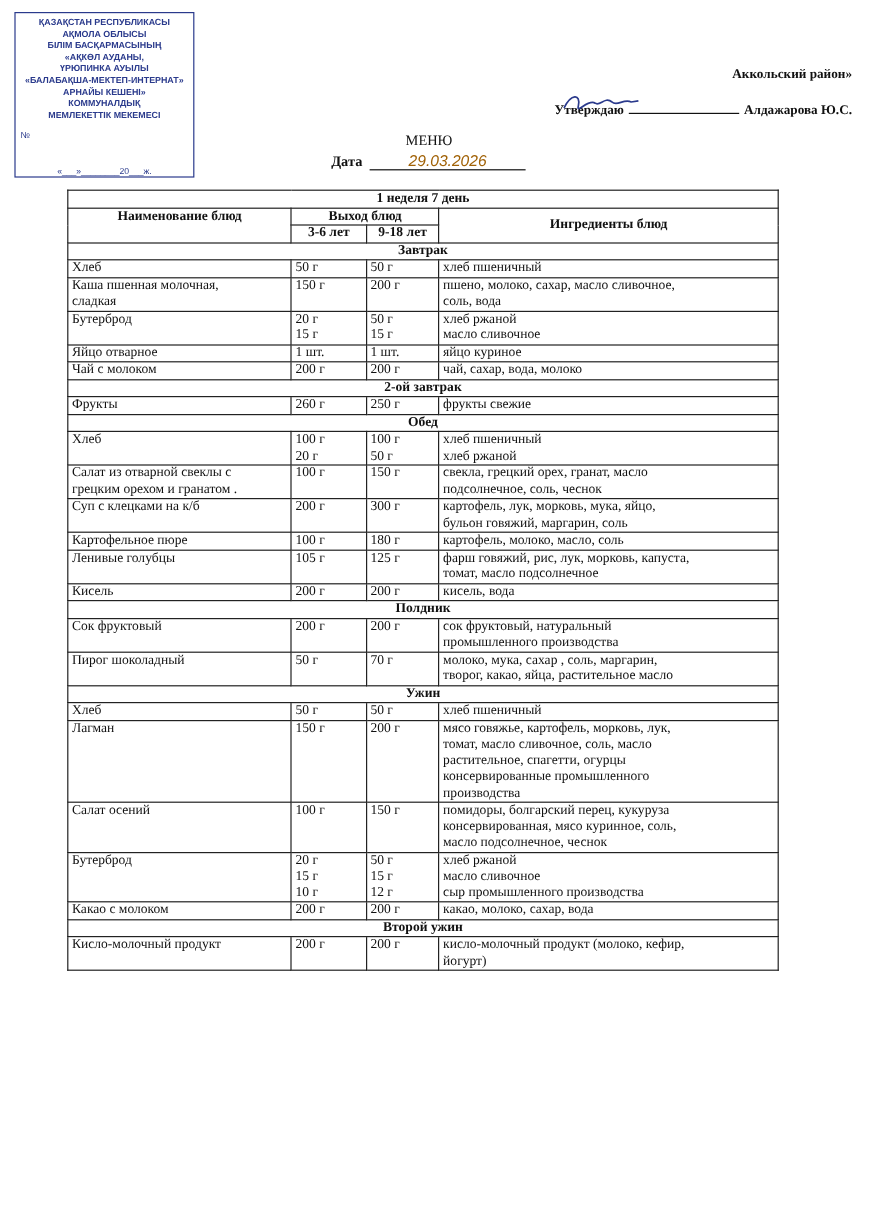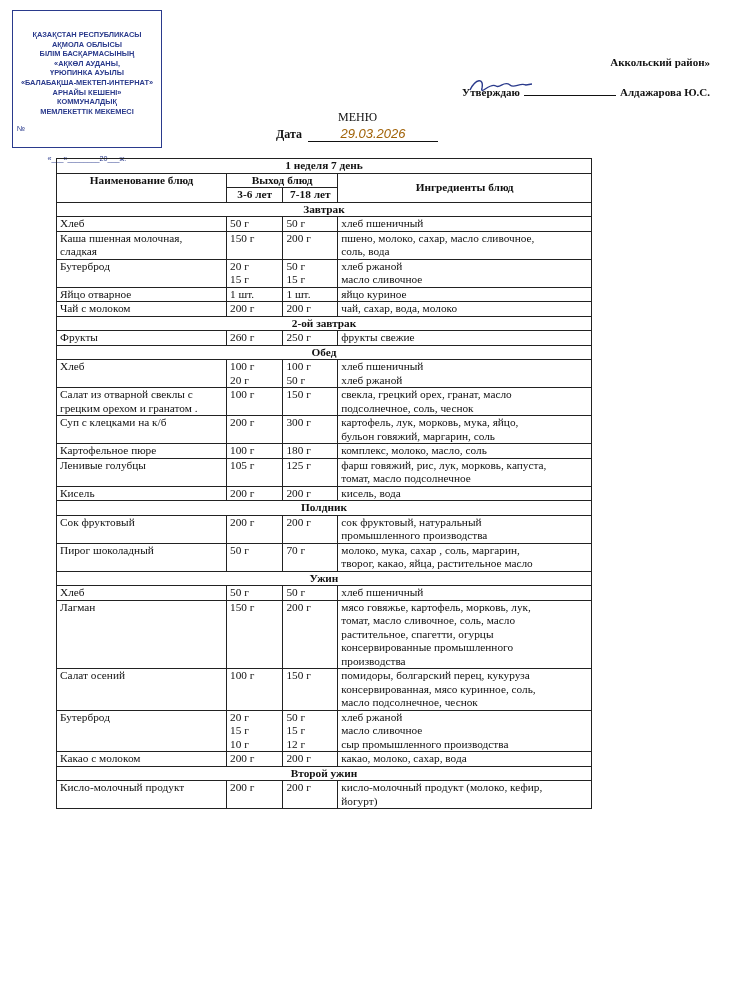--- a/index.html
+++ b/index.html
@@ -5,21 +5,21 @@
   html, body { margin: 0; padding: 0; }
   body {
     width: 732px; height: 1008px; background: #ffffff; position: relative; overflow: hidden;
     font-family: "Liberation Serif", "DejaVu Serif", serif; color: #111;
   }
   .stamp {
     position: absolute; left: 12px; top: 10px; width: 150px; height: 138px;
     border: 1.5px solid #2a3a8c; color: #2a3a8c; box-sizing: border-box;
     font-family: "Liberation Sans", "DejaVu Sans", sans-serif;
     font-size: 7.4px; font-weight: bold; text-align: center; line-height: 9.6px;
-    padding-top: 19px;
+    padding-top: 3px;
   }
   .stamp .line { white-space: nowrap; }
   .stamp .num { text-align: left; padding-left: 4px; margin-top: 8px; font-weight: normal; }
   .stamp .date { margin-top: 20px; font-weight: normal; font-size: 7.2px; }
   .approve {
     position: absolute; left: 390px; top: 55px; width: 320px;
     font-size: 11px; font-weight: bold; line-height: 14px;
   }
   .approve .r { text-align: right; }
   .approve .sign { text-align: right; margin-top: 16px; position: relative; }
@@ -30,21 +30,21 @@
   }
   .date-line {
     position: absolute; left: 276px; top: 126px; font-size: 12px; font-weight: bold;
   }
   .date-val {
     display: inline-block; border-bottom: 1px solid #111; width: 130px; margin-left: 6px;
     font-family: "Liberation Sans", "DejaVu Sans", sans-serif; font-style: italic;
     color: #a16207; font-weight: normal; font-size: 13px; text-align: center;
   }
   table.menu {
-    position: absolute; left: 56px; top: 158px; width: 536px;
+    position: absolute; left: 56px; top: 158px; width: 593px;
     border-collapse: collapse; font-size: 11.3px; line-height: 13.5px;
   }
   table.menu td, table.menu th {
     border: 1px solid #222; padding: 0 3px; vertical-align: top; text-align: left; font-weight: normal;
   }
   table.menu th { text-align: center; font-weight: bold; }
   table.menu td.sec { text-align: center; font-weight: bold; }
   col.c1 { width: 196px; } col.c2 { width: 66px; } col.c3 { width: 64px; } col.c4 { width: 300px; }
   .ml { white-space: pre-line; }
 </style>
@@ -91,21 +91,21 @@
     <tr>
         <th colspan="4">1 неделя  7 день</th>
       </tr>
     <tr>
       <th rowspan="2">Наименование блюд</th>
       <th colspan="2">Выход блюд</th>
       <th rowspan="2" style="vertical-align:middle">Ингредиенты блюд</th>
     </tr>
     <tr>
       <th>3-6 лет</th>
-      <th>7-18 лет</th>
+      <th>9-18 лет</th>
     </tr>
   <tr>
         <td colspan="4" class="sec">Завтрак</td>
       </tr>
       <tr>
         <td class="ml">Хлеб</td>
         <td class="ml">50 г</td>
         <td class="ml">50 г</td>
         <td class="ml">хлеб пшеничный</td>
       </tr>
@@ -171,21 +171,21 @@
         <td class="ml">Суп с клецками на к/б</td>
         <td class="ml">200 г</td>
         <td class="ml">300 г</td>
         <td class="ml">картофель, лук, морковь, мука, яйцо,
 бульон говяжий, маргарин, соль</td>
       </tr>
       <tr>
         <td class="ml">Картофельное пюре</td>
         <td class="ml">100 г</td>
         <td class="ml">180 г</td>
-        <td class="ml">комплекс, молоко, масло, соль</td>
+        <td class="ml">картофель, молоко, масло, соль</td>
       </tr>
       <tr>
         <td class="ml">Ленивые голубцы</td>
         <td class="ml">105 г</td>
         <td class="ml">125 г</td>
         <td class="ml">фарш говяжий, рис, лук, морковь, капуста,
 томат, масло подсолнечное</td>
       </tr>
       <tr>
         <td class="ml">Кисель</td>

